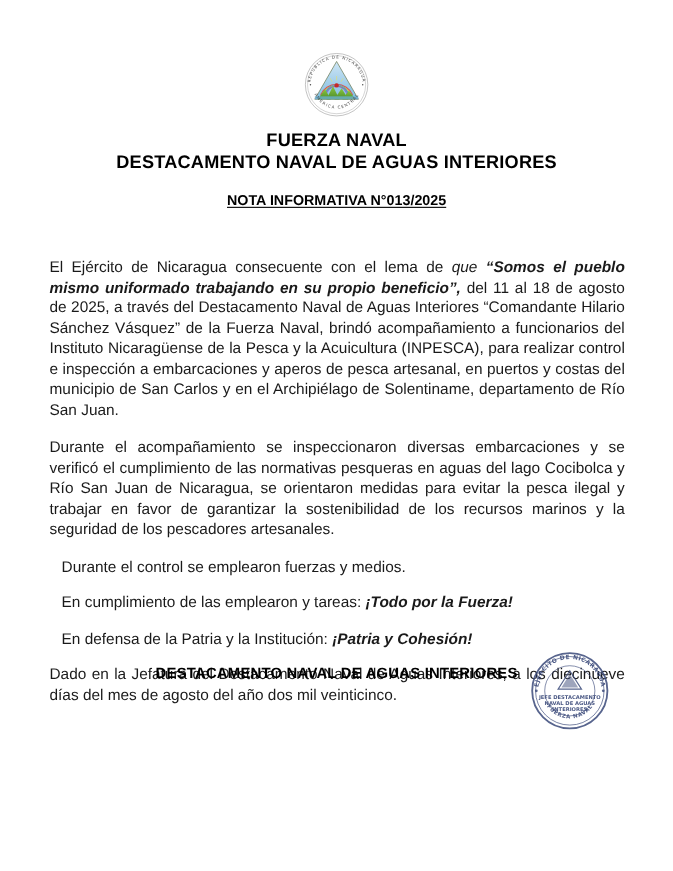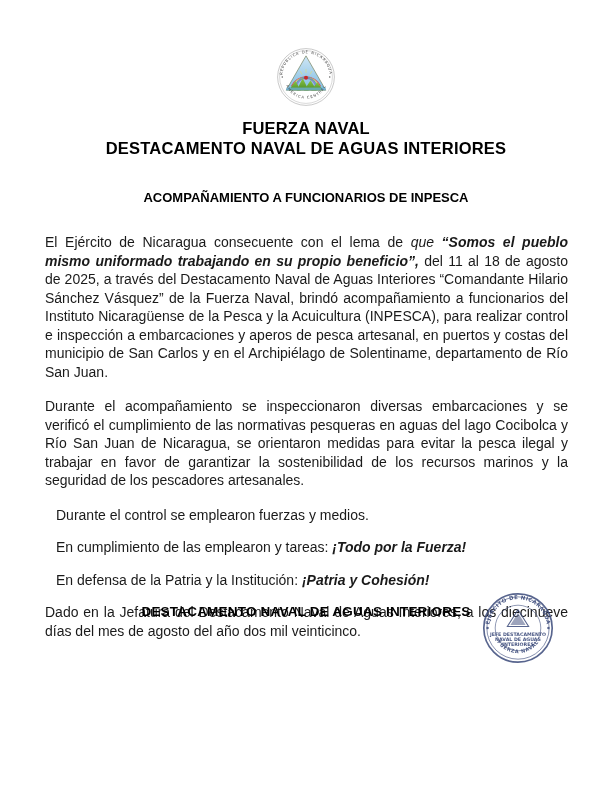--- a/index.html
+++ b/index.html
@@ -181,21 +181,21 @@
       </svg>
     </span>
   </div>
 
   <div class="title-block">
     <div class="title-line">FUERZA NAVAL</div>
     <div class="title-line">DESTACAMENTO NAVAL DE AGUAS INTERIORES</div>
   </div>
 
   <div class="subtitle-block">
-    <div class="asunto-line">ACOMPAÑAMIENTO A FUNCIONARIOS DE INPESCA</div>
+    <div class="nota-line">NOTA INFORMATIVA N°013/2025</div>
   </div>
 
   <div class="body-block">
 
     <p class="para"><span>El Ejército de Nicaragua consecuente con el lema de </span><span class="it">que</span><span> </span><span class="bi">“Somos el pueblo mismo uniformado trabajando en su propio beneficio”,</span><span> del 11 al 18 de agosto de 2025, a través del Destacamento Naval de Aguas Interiores “Comandante Hilario Sánchez Vásquez” de la Fuerza Naval, brindó acompañamiento a funcionarios del Instituto Nicaragüense de la Pesca y la Acuicultura (INPESCA), para realizar control e inspección a embarcaciones y aperos de pesca artesanal, en puertos y costas del municipio de San Carlos y en el Archipiélago de Solentiname, departamento de Río San Juan.</span></p>
 
     <p class="para">Durante el acompañamiento se inspeccionaron diversas embarcaciones y se verificó el cumplimiento de las normativas pesqueras en aguas del lago Cocibolca y Río San Juan de Nicaragua, se orientaron medidas para evitar la pesca ilegal y trabajar en favor de garantizar la sostenibilidad de los recursos marinos y la seguridad de los pescadores artesanales.</p>
 
     <p class="para tight">Durante el control se emplearon fuerzas y medios.</p>
 

